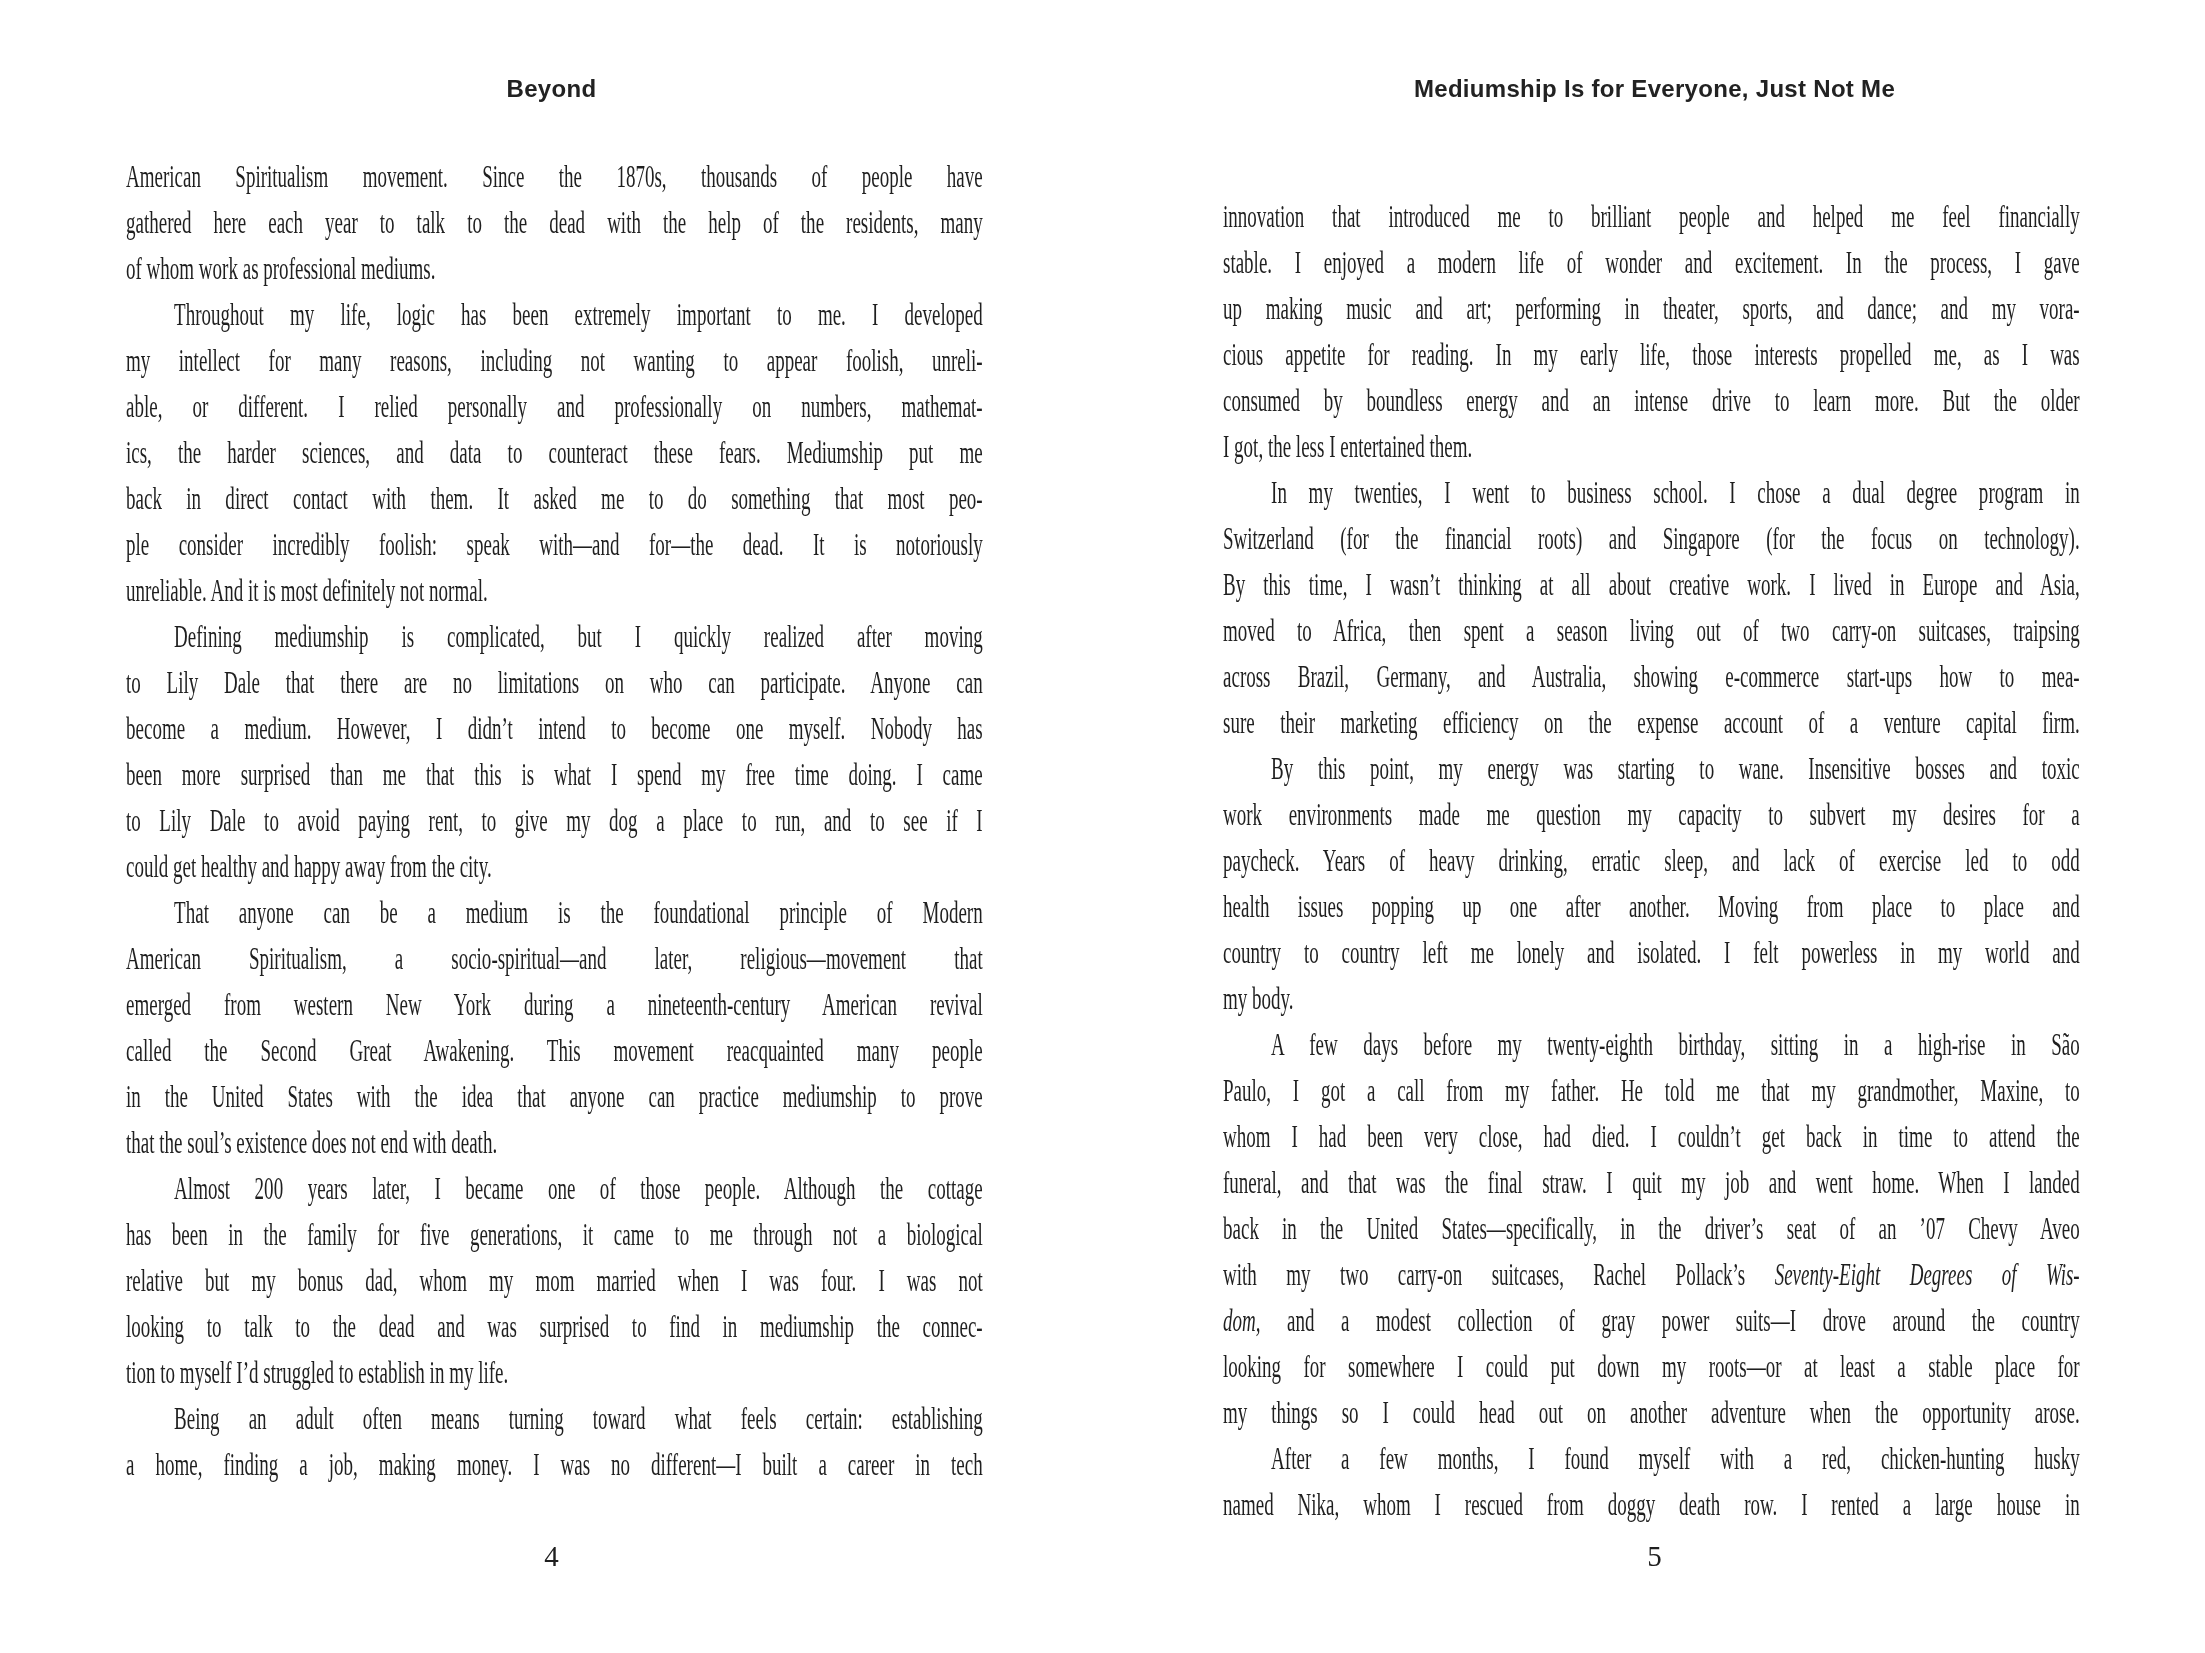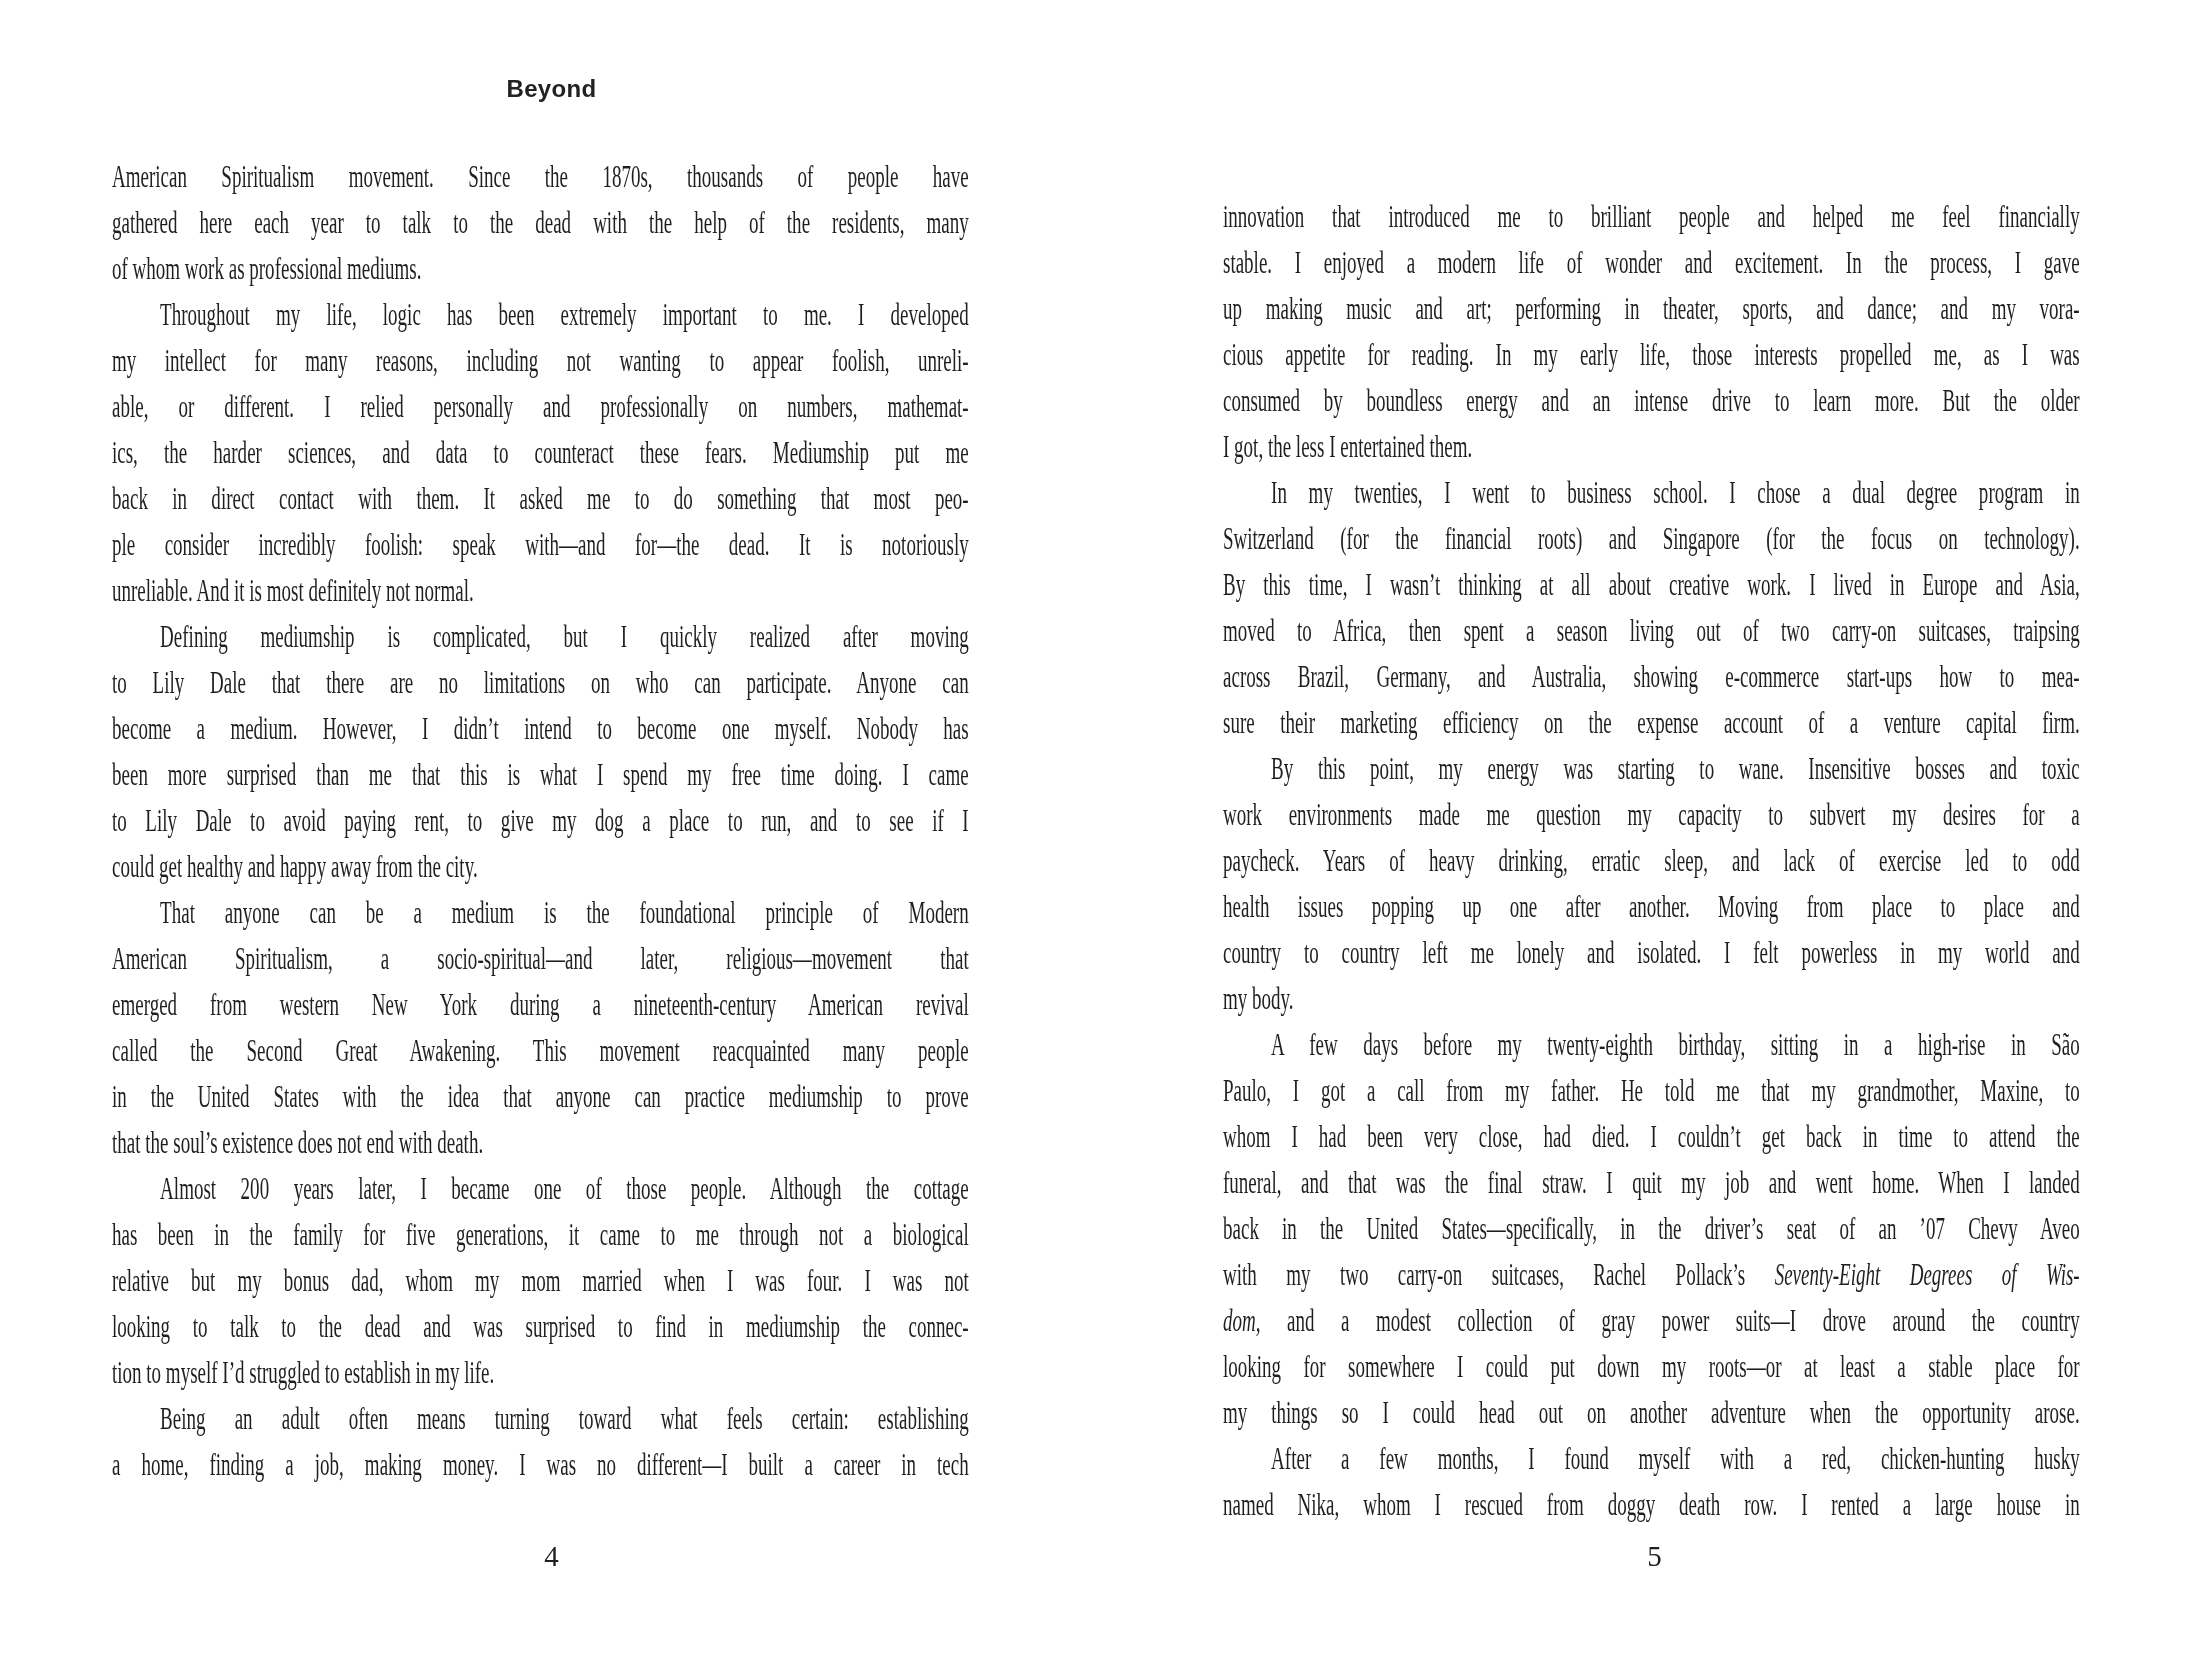--- a/index.html
+++ b/index.html
@@ -22,21 +22,21 @@
     text-align: center;
     font-family: "Liberation Sans", sans-serif;
     font-weight: 700;
     font-size: 24px;
     letter-spacing: 0.3px;
     color: #222222;
   }
   .bodycol {
     position: absolute; top: 153px; width: 857px;
   }
-  .page.left  .bodycol { left: 112px; font-family: Liberation Serif, serif; }
+  .page.left  .bodycol { left: 126px; font-family: Liberation Serif, serif; }
   .page.right .bodycol { left: 120px; margin-top: 40px; }
   .line {
     width: 1442px;
     transform: scaleX(0.5941);
     transform-origin: 0 0;
     height: 46px;
     line-height: 46px;
     font-size: 32px;
     text-align: justify;
     text-align-last: justify;
@@ -88,20 +88,21 @@
         <div class="line"><span>relative but my bonus dad, whom my mom married when I was four. I was not</span></div>
         <div class="line"><span>looking to talk to the dead and was surprised to find in mediumship the connec-</span></div>
         <div class="line end"><span>tion to myself I’d struggled to establish in my life.</span></div>
         <div class="line indent"><span>Being an adult often means turning toward what feels certain: establishing</span></div>
         <div class="line"><span>a home, finding a job, making money. I was no different—I built a career in tech</span></div>
       </div>
     <div class="folio">4</div>
   </section>
 
   <section class="page right">
+    <header class="runhead">Mediumship Is for Everyone, Just Not Me</header>
     <div class="bodycol">
         <div class="line"><span>innovation that introduced me to brilliant people and helped me feel financially</span></div>
         <div class="line"><span>stable. I enjoyed a modern life of wonder and excitement. In the process, I gave</span></div>
         <div class="line"><span>up making music and art; performing in theater, sports, and dance; and my vora-</span></div>
         <div class="line"><span>cious appetite for reading. In my early life, those interests propelled me, as I was</span></div>
         <div class="line"><span>consumed by boundless energy and an intense drive to learn more. But the older</span></div>
         <div class="line end"><span>I got, the less I entertained them.</span></div>
         <div class="line indent"><span>In my twenties, I went to business school. I chose a dual degree program in</span></div>
         <div class="line"><span>Switzerland (for the financial roots) and Singapore (for the focus on technology).</span></div>
         <div class="line"><span>By this time, I wasn’t thinking at all about creative work. I lived in Europe and Asia,</span></div>

